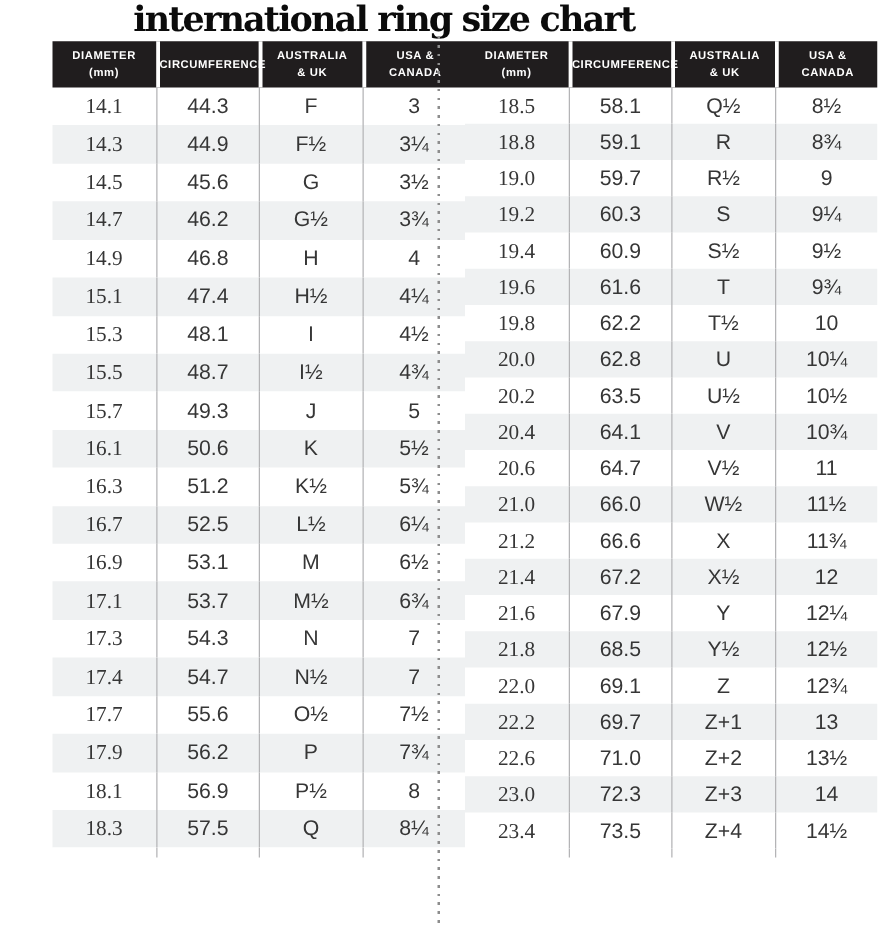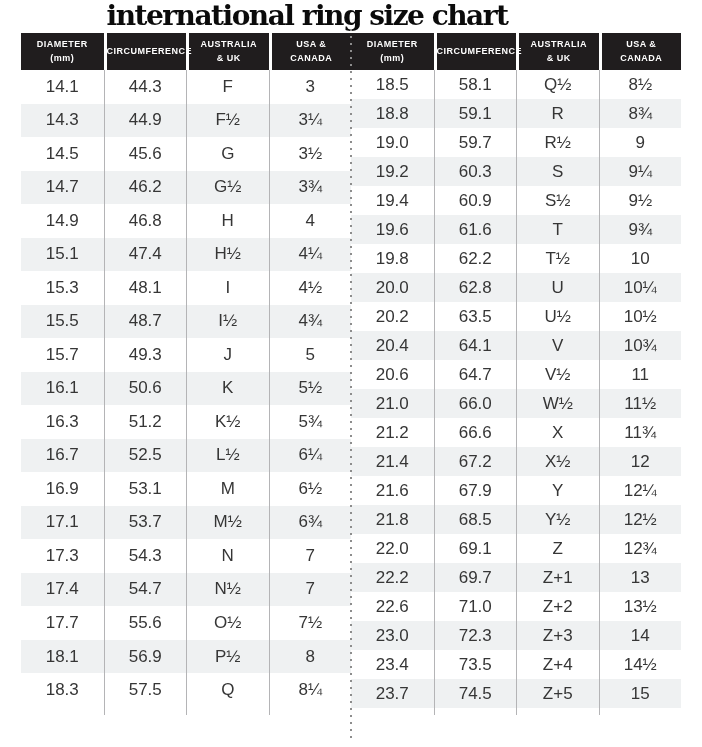--- a/index.html
+++ b/index.html
@@ -17,21 +17,21 @@
   }
   .title{
     margin:0;height:33px;line-height:32px;
     font-family:"DejaVu Serif", serif;
     font-weight:700;font-size:28px;letter-spacing:-1.5px;
     color:#0b0b0b;text-align:center;
     position:relative;left:-44px;
   }
   .tables{
     position:relative;
-    display:flex;justify-content:center;
+    display:flex;justify-content:flex-end;
     width:702px;padding:0;
   }
   table.size-table{
     width:330px;border-collapse:separate;border-spacing:0;table-layout:fixed;
   }
   table.size-table thead th{
     background:var(--header-bg);
     color:#ffffff;
     font-size:9px;font-weight:bold;letter-spacing:0.5px;
     line-height:1.5;height:37px;
@@ -39,21 +39,21 @@
     white-space:pre-line;
     padding:0;border:none;border-left:3px solid #ffffff;
   }
   table.size-table thead th:first-child{border-left:none;}
   table.size-table tbody td{
     height:29px;padding:0;
     text-align:center;vertical-align:middle;
     font-size:17px;color:var(--cell-text);
     border:none;border-left:1px solid var(--col-rule);
   }
-  table.size-table tbody td:first-child{border-left:none;}
+  table.size-table tbody td:first-child{border-left:none;font-family:Liberation Serif, serif;}
   table.size-table tbody tr:nth-child(even){background:var(--row-stripe);}
   table.size-table tbody tr.stub-row{background:#ffffff !important;}
   table.size-table tbody tr.stub-row td{height:7px;}
   .dotted-divider{
     position:absolute;
     left:350px;top:-4px;
     width:2px;height:712px;
     background-image:repeating-linear-gradient(
       to bottom,
       var(--dot-color) 0px, var(--dot-color) 2px,
@@ -176,20 +176,26 @@
             <td>N½</td>
             <td>7</td>
           </tr>
           <tr>
             <td>17.7</td>
             <td>55.6</td>
             <td>O½</td>
             <td>7½</td>
           </tr>
           <tr>
+            <td>17.9</td>
+            <td>56.2</td>
+            <td>P</td>
+            <td>7¾</td>
+          </tr>
+          <tr>
             <td>18.1</td>
             <td>56.9</td>
             <td>P½</td>
             <td>8</td>
           </tr>
           <tr>
             <td>18.3</td>
             <td>57.5</td>
             <td>Q</td>
             <td>8¼</td>
@@ -337,26 +343,20 @@
             <td>72.3</td>
             <td>Z+3</td>
             <td>14</td>
           </tr>
           <tr>
             <td>23.4</td>
             <td>73.5</td>
             <td>Z+4</td>
             <td>14½</td>
           </tr>
-          <tr>
-            <td>23.7</td>
-            <td>74.5</td>
-            <td>Z+5</td>
-            <td>15</td>
-          </tr>
           <tr class="stub-row">
             <td></td>
             <td></td>
             <td></td>
             <td></td>
           </tr>
         </tbody>
       </table>
   </div>
 </div>

